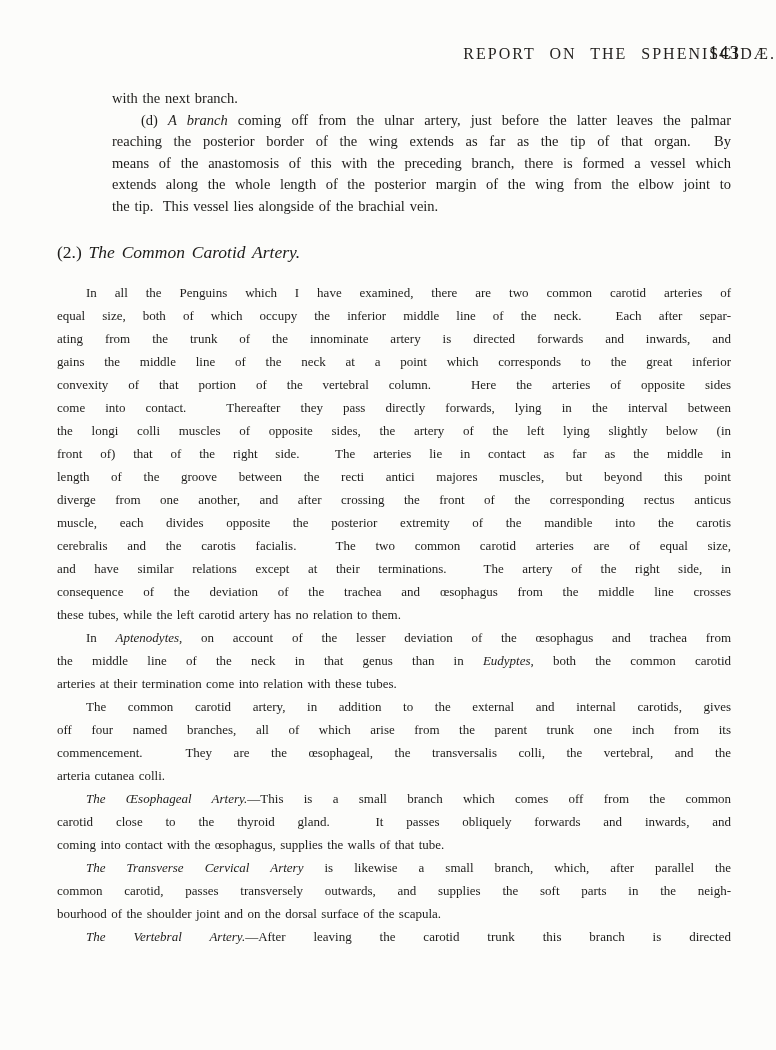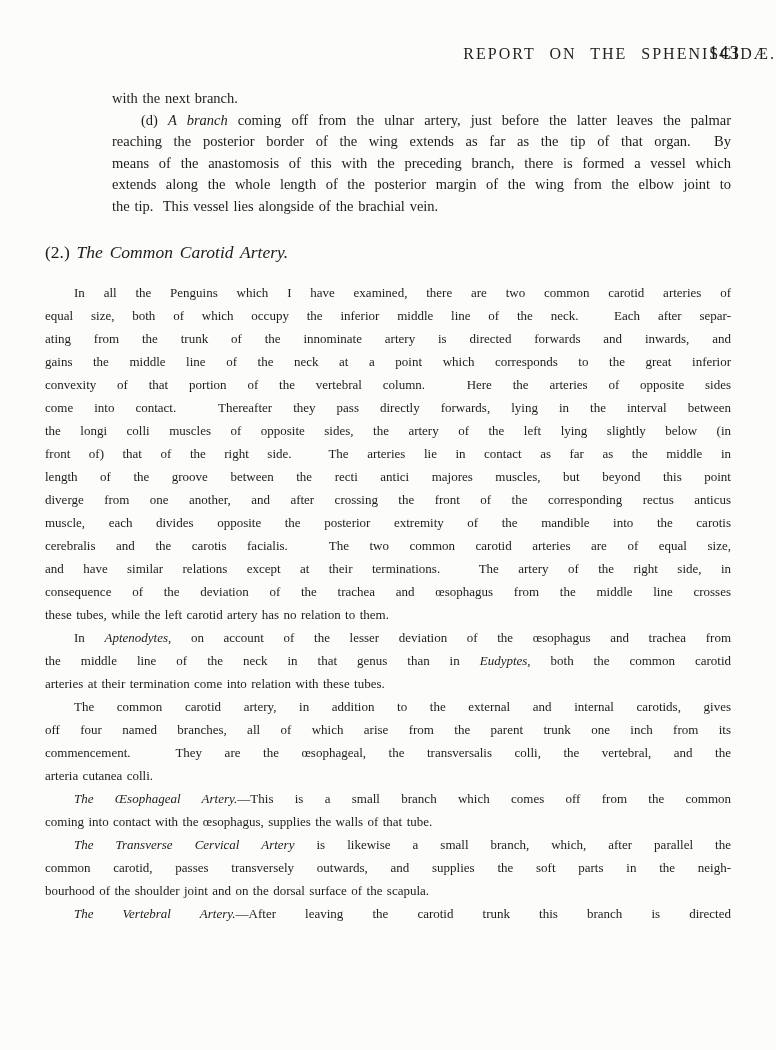--- a/index.html
+++ b/index.html
@@ -31,21 +31,21 @@
     position: absolute;
     right: 36px;
     top: -3px;
     font-size: 19px;
     letter-spacing: 1px;
     color: #181715;
   }
   .content {
     margin: 23px 45px 0 45px; 
   }
-  .block { color: #1d1c1a; }
+  .block { color: #1d1c1a; margin-left: 12px; }
   .block.small {
     margin-left: 67px;       
     font-size: 14.5px;
     line-height: 21.5px;
     word-spacing: 0.08em;
   }
   .block.body {
     font-size: 13px;
     line-height: 23px;
     word-spacing: 0.09em;
@@ -111,20 +111,21 @@
         <div class="line"><span>arteries at their termination come into relation with these tubes.</span></div>
       </div>
       <div class="block body">
         <div class="line j ind"><span>The common carotid artery, in addition to the external and internal carotids, gives</span></div>
         <div class="line j"><span>off four named branches, all of which arise from the parent trunk one inch from its</span></div>
         <div class="line j"><span>commencement.&nbsp; They are the œsophageal, the transversalis colli, the vertebral, and the</span></div>
         <div class="line"><span>arteria cutanea colli.</span></div>
       </div>
       <div class="block body">
         <div class="line j ind"><em>The Œsophageal Artery.</em><span>—This is a small branch which comes off from the common</span></div>
+        <div class="line j"><span>carotid close to the thyroid gland.&nbsp; It passes obliquely forwards and inwards, and</span></div>
         <div class="line"><span>coming into contact with the œsophagus, supplies the walls of that tube.</span></div>
       </div>
       <div class="block body">
         <div class="line j ind"><em>The Transverse Cervical Artery</em><span> is likewise a small branch, which, after parallel the</span></div>
         <div class="line j"><span>common carotid, passes transversely outwards, and supplies the soft parts in the neigh-</span></div>
         <div class="line"><span>bourhood of the shoulder joint and on the dorsal surface of the scapula.</span></div>
       </div>
       <div class="block body">
         <div class="line j ind"><em>The Vertebral Artery.</em><span>—After leaving the carotid trunk this branch is directed</span></div>
       </div>

